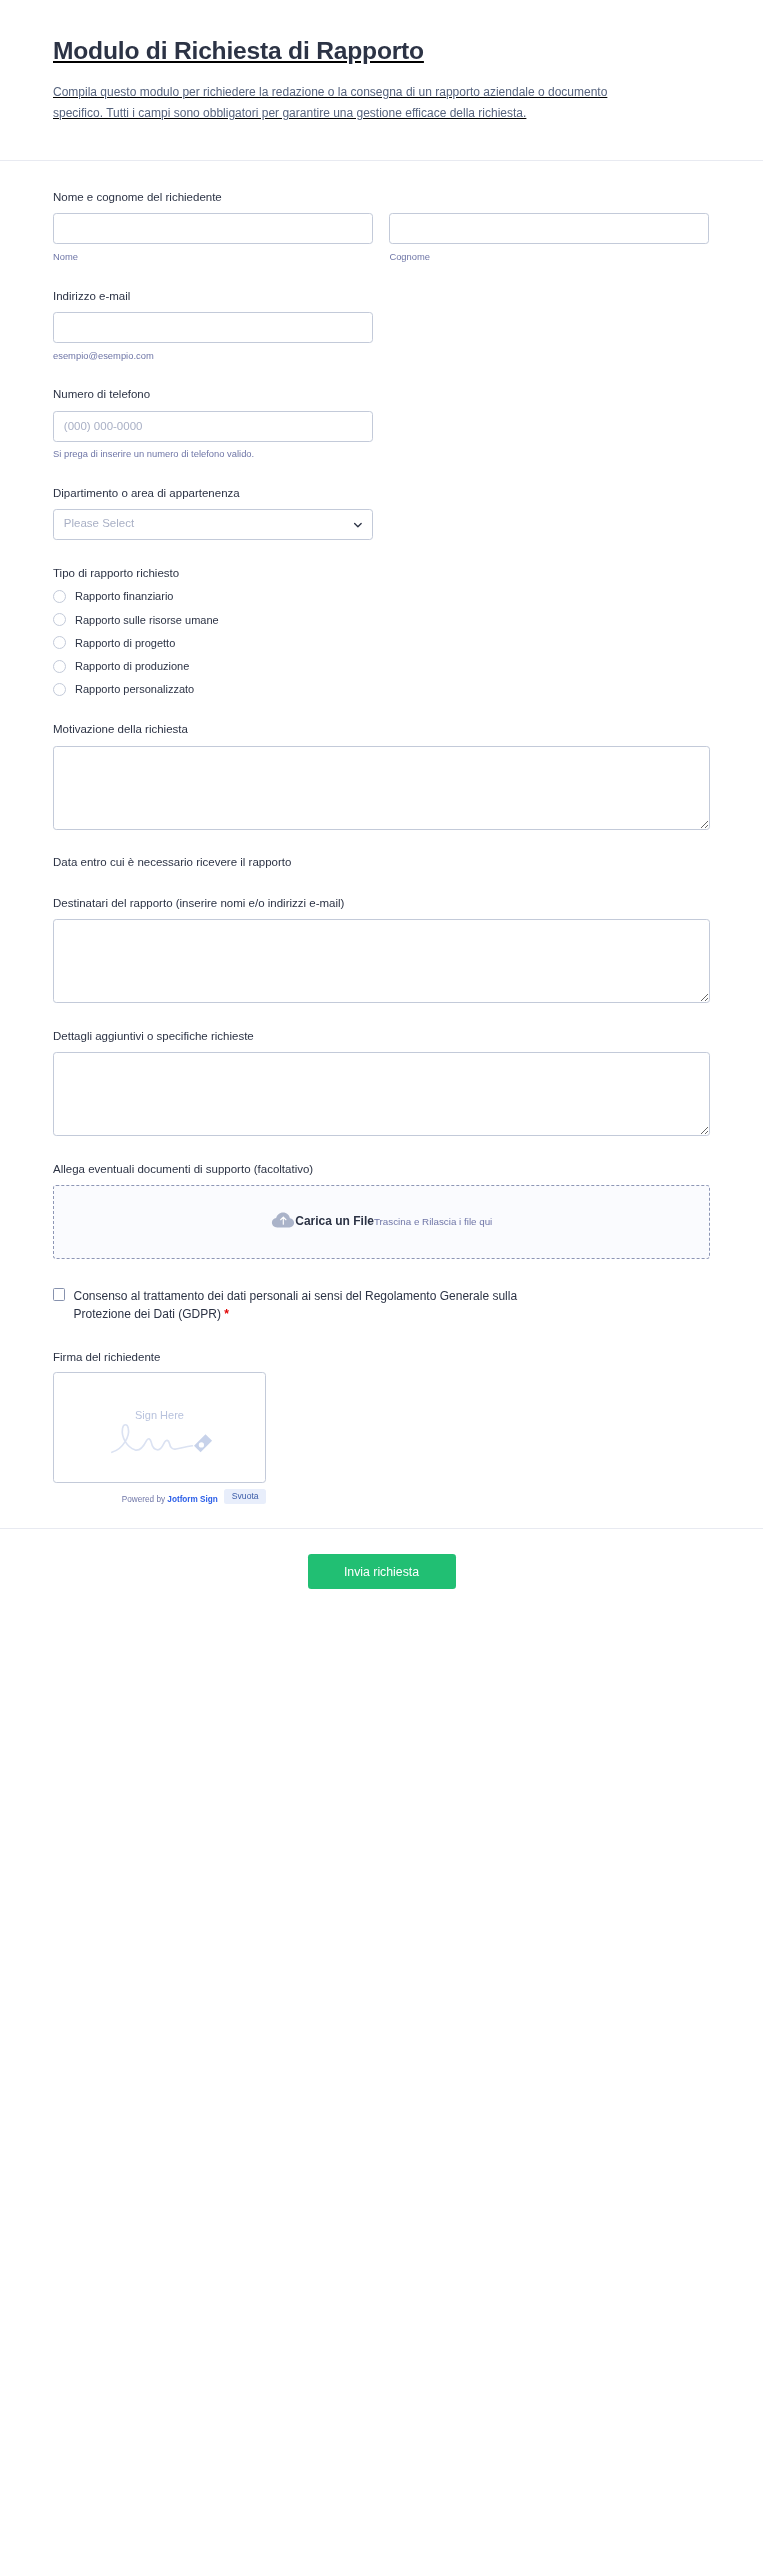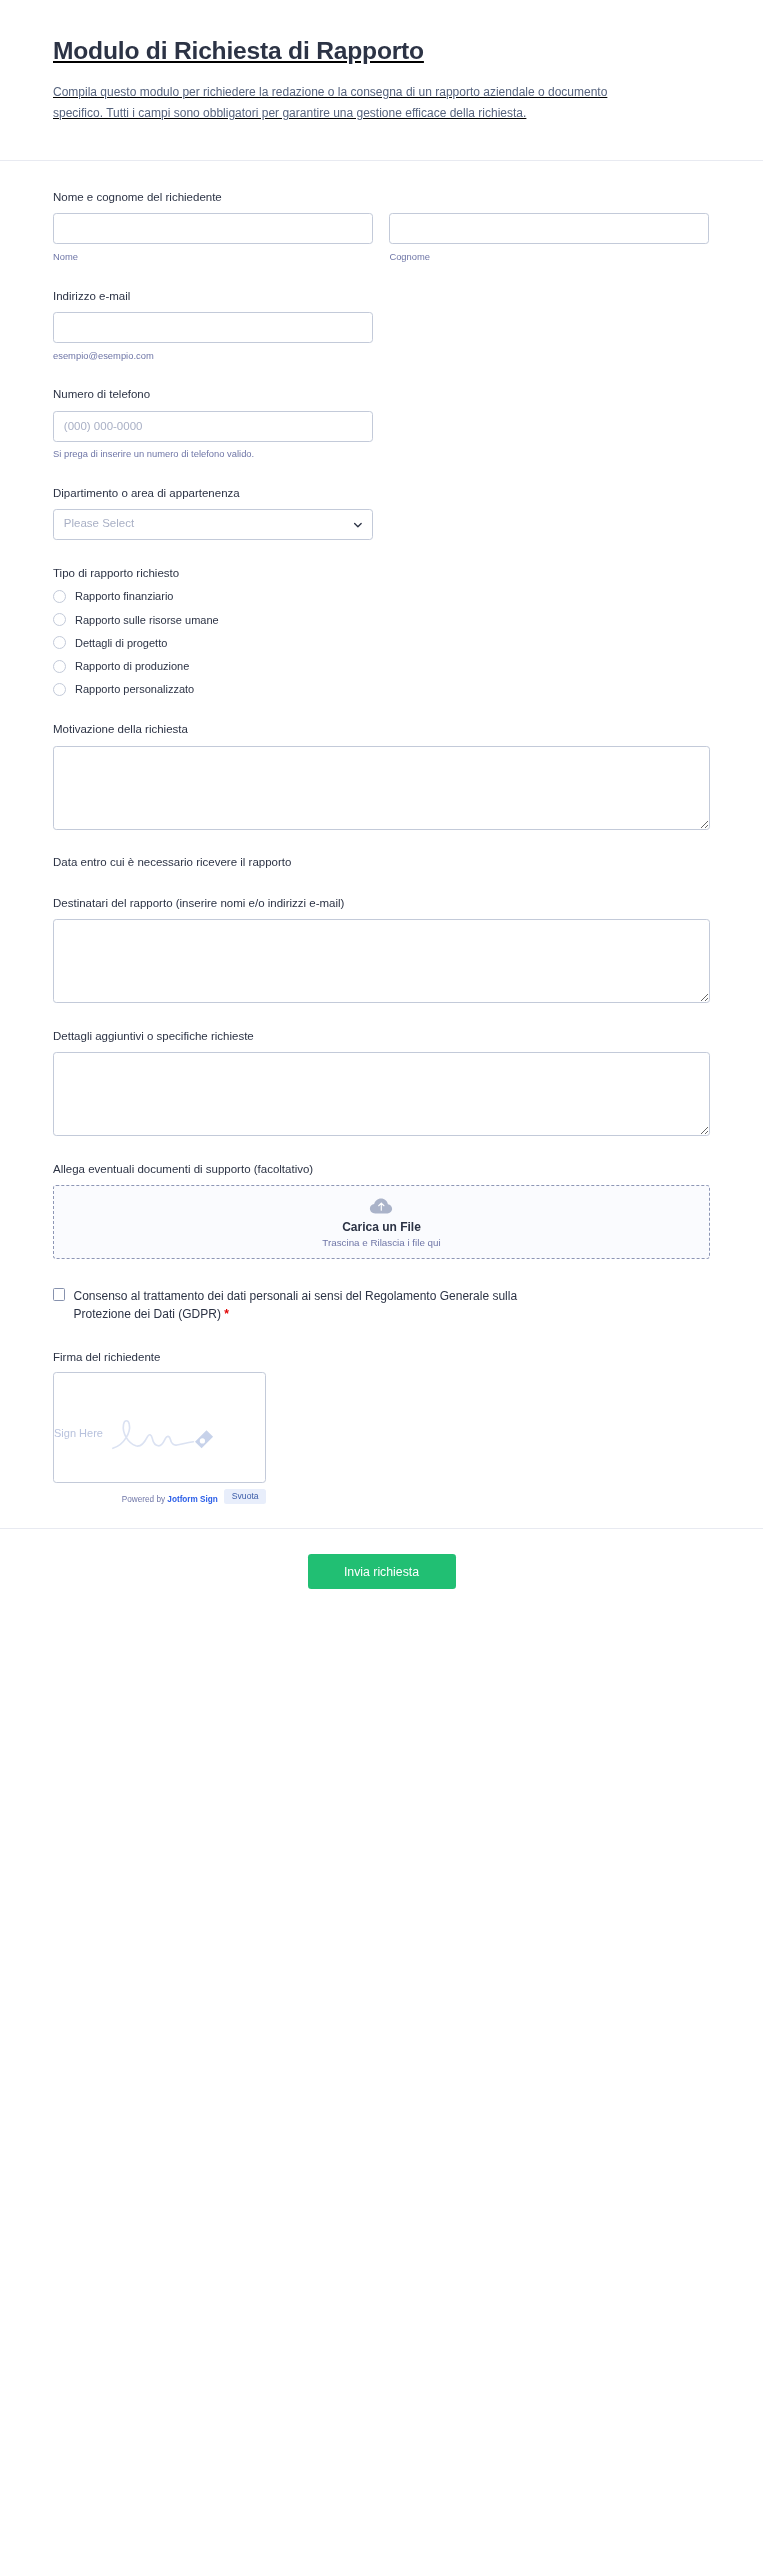--- a/index.html
+++ b/index.html
@@ -169,21 +169,21 @@
     pointer-events: none;
   }
 
   
   .upload-zone {
     border: 0.8px dashed #8d96b5;
     border-radius: 3.3px;
     background: #fafbfe;
     height: 74px;
     display: flex;
-    flex-direction: column;
+    flex-direction: row;
     align-items: center;
     justify-content: center;
     cursor: pointer;
   }
   .upload-cloud { margin-bottom: 4.1px; }
   .upload-title {
     font-size: 12px;
     font-weight: 700;
     color: #2c3345;
     margin-bottom: 2.5px;
@@ -230,20 +230,21 @@
     background: #ffffff;
     cursor: crosshair;
     overflow: hidden;
   }
   .sig-ghost {
     position: absolute;
     left: 0; right: 0;
     top: 50%;
     transform: translateY(-42%);
     display: flex;
+    flex-direction: column;
     align-items: center;
     pointer-events: none;
   }
   .sig-ghost-text {
     font-size: 11px;
     color: #b8c2dd;
     margin-bottom: -4.9px;
     position: relative;
     z-index: 2;
   }
@@ -353,21 +354,21 @@
         <label class="radio-item">
           <span class="radio-dot"></span>
           <span class="radio-text">Rapporto finanziario</span>
         </label>
         <label class="radio-item">
           <span class="radio-dot"></span>
           <span class="radio-text">Rapporto sulle risorse umane</span>
         </label>
         <label class="radio-item">
           <span class="radio-dot"></span>
-          <span class="radio-text">Dettagli di progetto</span>
+          <span class="radio-text">Rapporto di progetto</span>
         </label>
         <label class="radio-item">
           <span class="radio-dot"></span>
           <span class="radio-text">Rapporto di produzione</span>
         </label>
         <label class="radio-item">
           <span class="radio-dot"></span>
           <span class="radio-text">Rapporto personalizzato</span>
         </label>
       </div>

